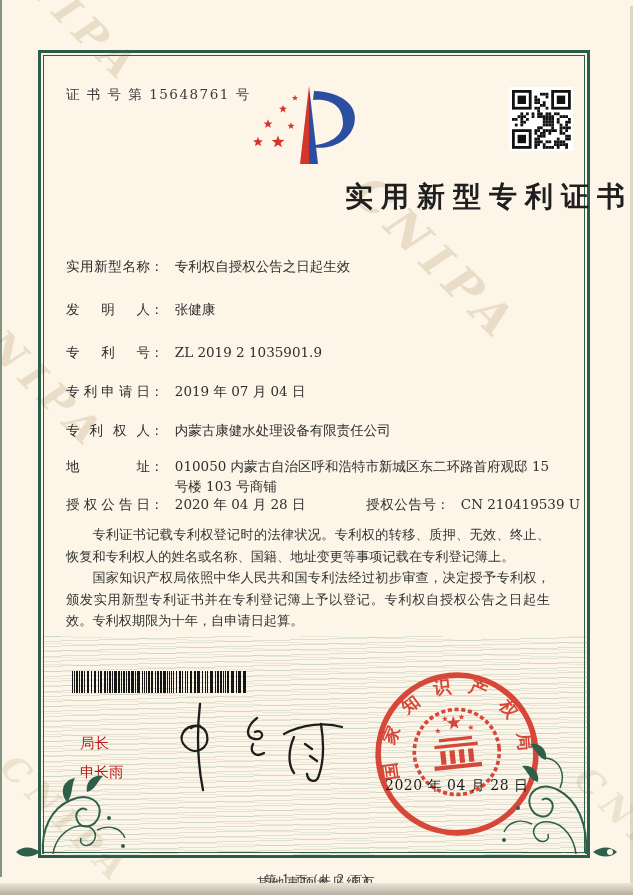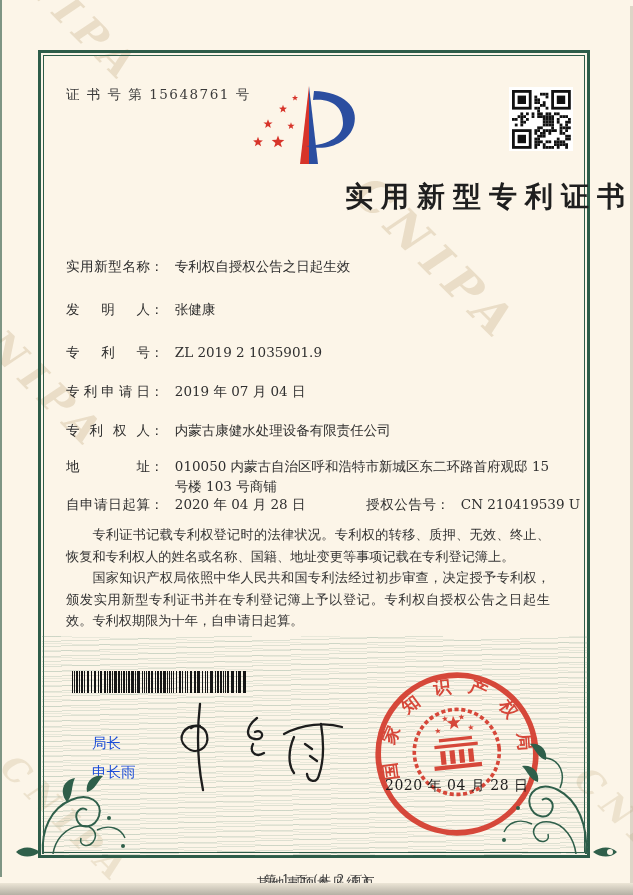--- a/index.html
+++ b/index.html
@@ -55,21 +55,21 @@
   .val{display:inline-block;margin-left:7px;vertical-align:top;color:#2f2f2f;}
   .val-wrap{width:376px;}
   .grant-right{position:absolute;left:268px;top:0;white-space:nowrap;}
   .grant-right .lbl{width:70px;margin-left:32px;}
   .paras{
     position:absolute;left:66px;top:524px;width:484px;z-index:3;
     font-size:13.2px;line-height:21.6px;text-align:justify;color:#343434;
   }
   .paras p{margin:0;text-indent:2em;}
   .barcode{position:absolute;left:71px;top:671px;z-index:3;}
-  .bureau{position:absolute;left:80px;top:729px;z-index:3;font-size:14.5px;line-height:29px;color:#1d4ed8;margin-left:12px;}
+  .bureau{position:absolute;left:80px;top:729px;z-index:3;font-size:14.5px;line-height:29px;color:#b91c1c;}
   .sig{position:absolute;left:160px;top:698px;z-index:3;}
   .seal{position:absolute;left:372px;top:669px;z-index:3;opacity:.92;}
   .seal-date{
     position:absolute;left:385px;top:777px;z-index:4;
     font-size:14px;letter-spacing:.5px;color:#1c1c1c;white-space:nowrap;
   }
   .page-num{
     position:absolute;left:0;right:0;top:872px;z-index:3;
     text-align:center;font-size:12px;letter-spacing:1px;color:#333;
   }
@@ -265,21 +265,21 @@
 </div>
 <div class="row" style="top:420px">
   <span class="lbl">专利权人</span><span class="colon">：</span>
   <span class="val">内蒙古康健水处理设备有限责任公司</span>
 </div>
 <div class="row" style="top:456px">
   <span class="lbl">地址</span><span class="colon">：</span>
   <span class="val val-wrap">010050 内蒙古自治区呼和浩特市新城区东二环路首府观邸 15 号楼 103 号商铺</span>
 </div>
 <div class="row" style="top:494px">
-  <span class="lbl">自申请日起算</span><span class="colon">：</span>
+  <span class="lbl">授权公告日</span><span class="colon">：</span>
   <span class="val">2020 年 04 月 28 日</span>
   <span class="grant-right">
     <span class="lbl">授权公告号</span><span class="colon">：</span>
     <span class="val">CN 210419539 U</span>
   </span>
 </div>
 
 <div class="paras">
   <p>专利证书记载专利权登记时的法律状况。专利权的转移、质押、无效、终止、恢复和专利权人的姓名或名称、国籍、地址变更等事项记载在专利登记簿上。</p>
   <p>国家知识产权局依照中华人民共和国专利法经过初步审查，决定授予专利权，颁发实用新型专利证书并在专利登记簿上予以登记。专利权自授权公告之日起生效。专利权期限为十年，自申请日起算。</p>

